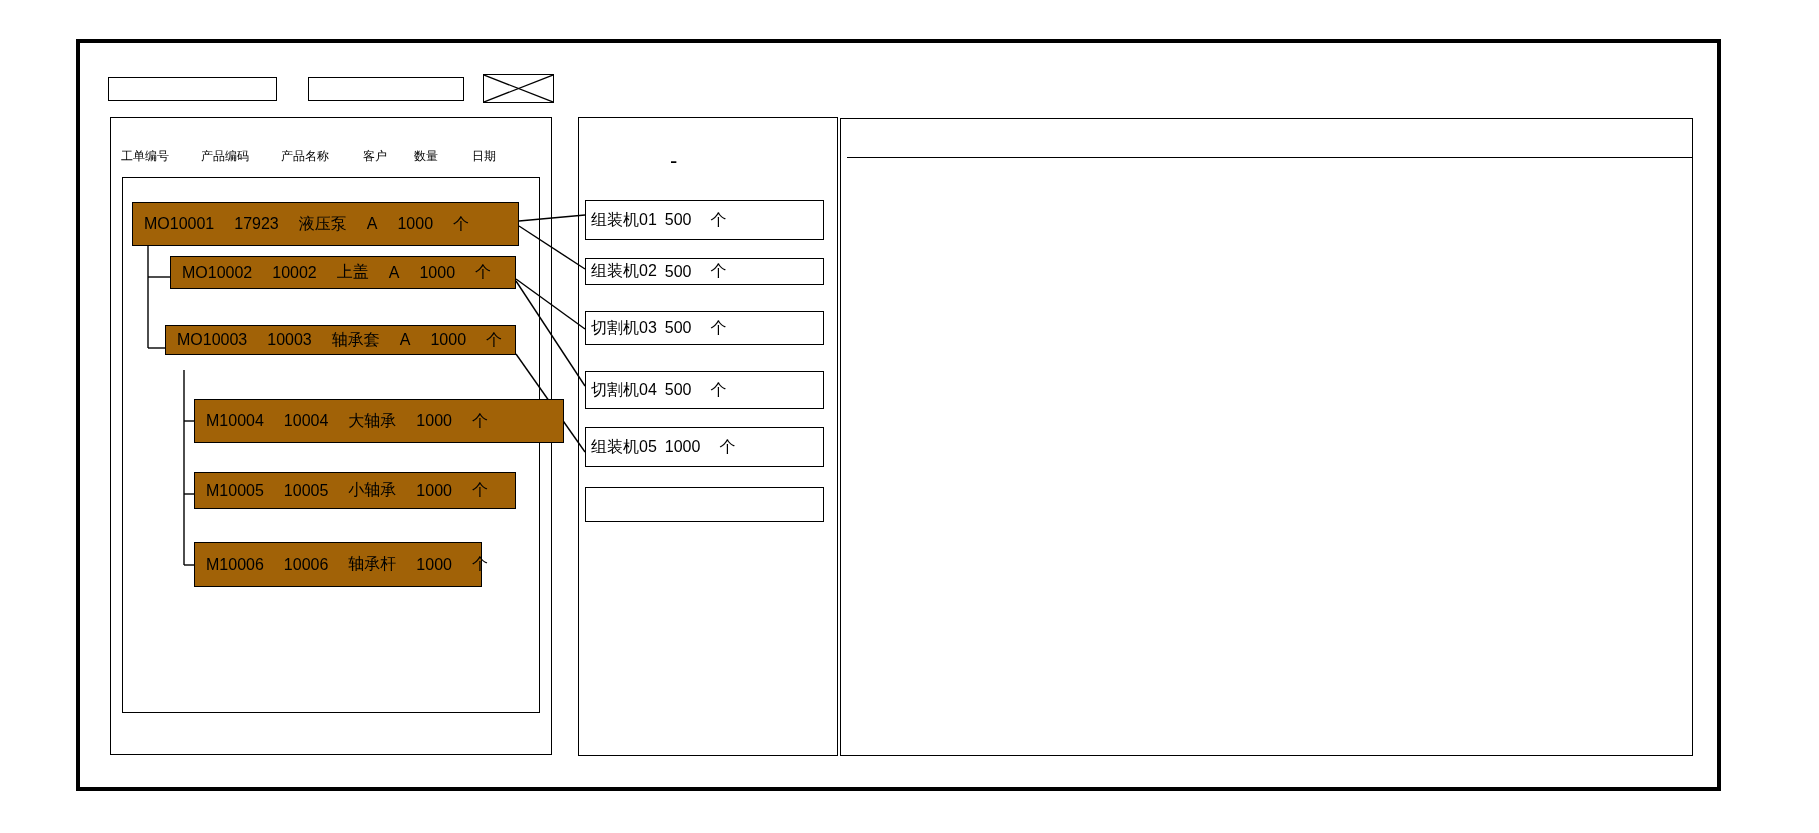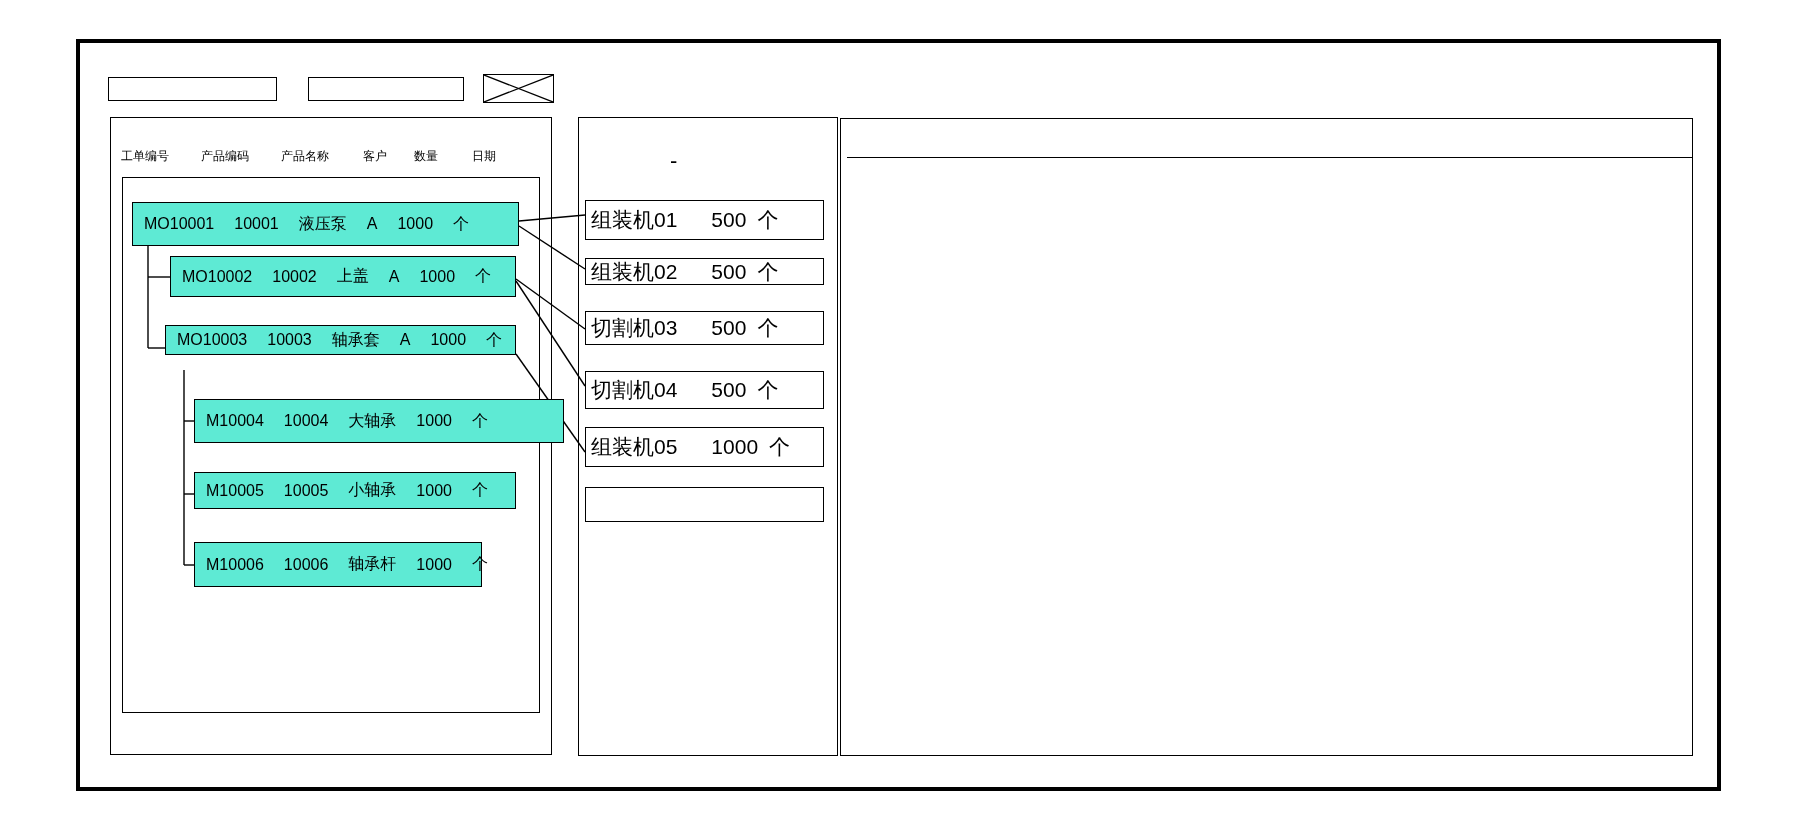--- a/index.html
+++ b/index.html
@@ -29,37 +29,38 @@
   .middle-panel { left: 578px; top: 117px; width: 260px; height: 639px; }
   .right-panel  { left: 840px; top: 118px; width: 853px; height: 638px; position: absolute; border: 1.5px solid #000; background:#fff; }
   .rp-divider   { position: absolute; left: 6px; right: 0; top: 38px; border-top: 1.5px solid #000; }
 
   
   .col-h { position: absolute; top: 148px; font-size: 12px; white-space: nowrap; }
 
   
   .order-box {
     position: absolute;
-    border: 1.5px solid #000; background: #5eead4;
+    border: 1.5px solid #000; background: #a16207;
     display: flex; align-items: center;
     column-gap: 20px; padding-left: 11px;
     font-size: 16px; white-space: nowrap;
     z-index: 2;
   }
   
   .machine-box {
     position: absolute;
     left: 585px; width: 239px;
     border: 1.5px solid #000; background: #fff;
     display: flex; align-items: center;
     padding-left: 5px;
-    font-size: 21px; white-space: nowrap;
+    font-size: 16px; white-space: nowrap;
     z-index: 2;
+    gap: 8px;
   }
-  .m-qty  { margin-left: 34px; }
+  .m-qty  { }
   .m-unit { margin-left: 11px; }
   span:empty { display: none; }
 
   .stray-mark { left: 670px; top: 150px; font-size: 22px; line-height: 22px; }
 
   svg.lines { position: absolute; left: 0; top: 0; width: 1819px; height: 833px; pointer-events: none; z-index: 1; }
   svg.lines line, svg.lines path { stroke: #000; stroke-width: 1.4; fill: none; }
 </style>
 </head>
 <body>
@@ -81,27 +82,27 @@
 <span class="col-h" style="left:201px">产品编码</span>
 <span class="col-h" style="left:281px">产品名称</span>
 <span class="col-h" style="left:363px">客户</span>
 <span class="col-h" style="left:414px">数量</span>
 <span class="col-h" style="left:472px">日期</span>
 
 <div class="abs thin tree-box"></div>
 
 <div class="order-box" style="left:132px;top:202px;width:387px;height:44px">
   <span>MO10001</span>
-  <span>10001</span>
+  <span>17923</span>
   <span>液压泵</span>
   <span>A</span>
   <span>1000</span>
   <span>个</span>
 </div>
-<div class="order-box" style="left:170px;top:256px;width:346px;height:41px">
+<div class="order-box" style="left:170px;top:256px;width:346px;height:33px">
   <span>MO10002</span>
   <span>10002</span>
   <span>上盖</span>
   <span>A</span>
   <span>1000</span>
   <span>个</span>
 </div>
 <div class="order-box" style="left:165px;top:325px;width:351px;height:30px">
   <span>MO10003</span>
   <span>10003</span>

